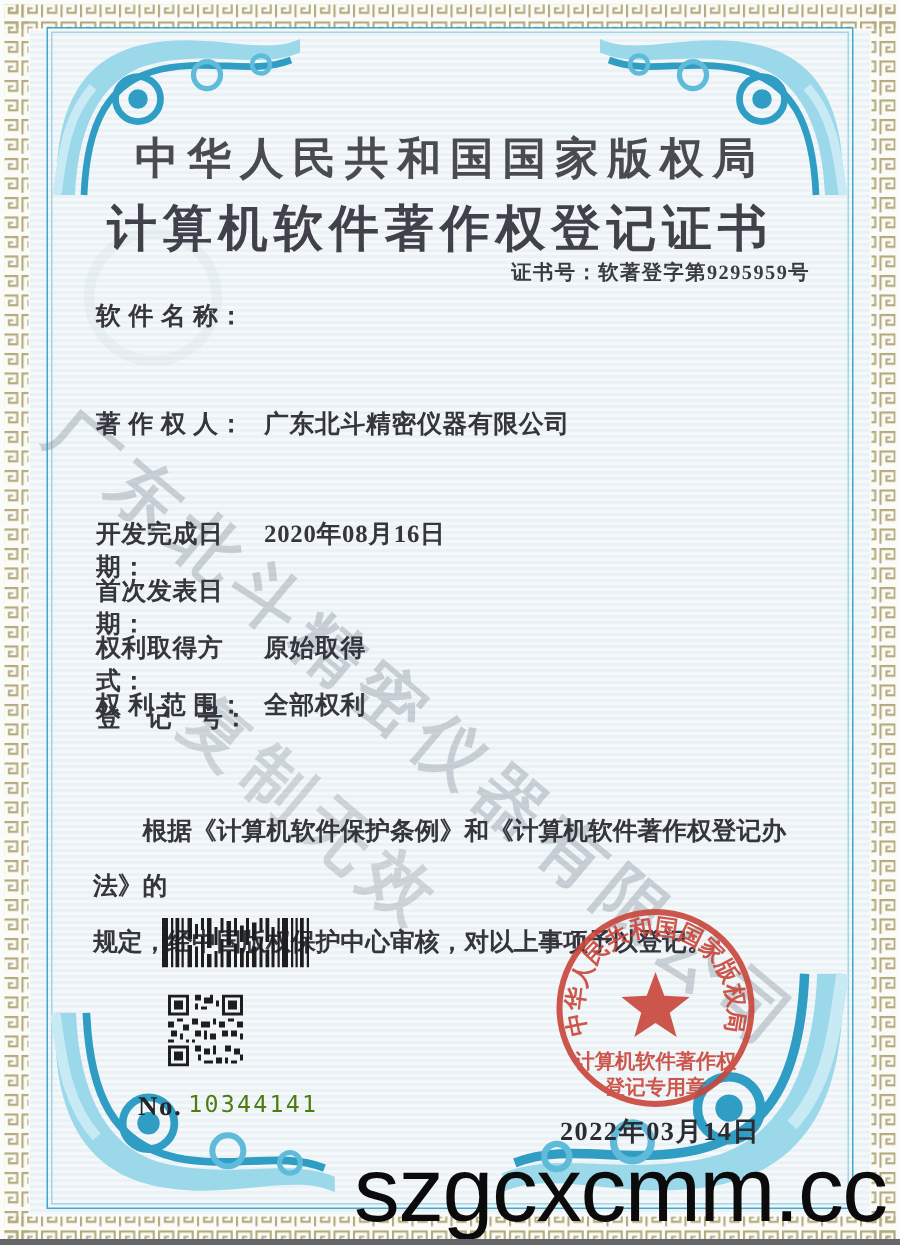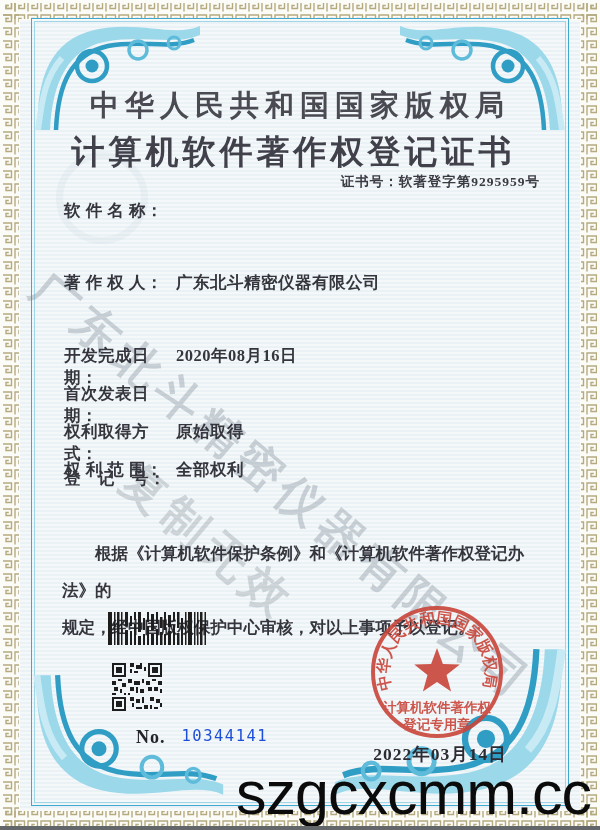--- a/index.html
+++ b/index.html
@@ -46,25 +46,25 @@
   .name-lines div{line-height:22px;}
   .statement{
     position:absolute;left:62px;top:535px;width:478px;
     font-size:16.5px;font-weight:600;color:#35353e;line-height:37px;
   }
   .statement .indent{text-indent:2em;}
   
   .barcode{position:absolute;left:108px;top:612px;}
   .qrcode{position:absolute;left:112px;top:663px;}
   .serial{position:absolute;left:92px;top:727px;}
-  .serial .no{font-size:18px;font-weight:600;color:#23232a;letter-spacing:1px;margin-left:44px;}
+  .serial .no{font-size:18px;font-weight:600;color:#23232a;letter-spacing:1px;}
   .serial .num{
     font-family:"DejaVu Sans Mono",monospace;
-    font-size:15.5px;color:#1d4ed8;letter-spacing:1.5px;
-    position:relative;top:-2px;margin-left:16px;
+    font-size:15.5px;color:#4d7c0f;letter-spacing:1.5px;
+    position:relative;top:-2px;margin-left:4px;
   }
   
   .seal-svg{position:absolute;left:362px;top:600px;opacity:.9;}
   .seal-date{
     position:absolute;left:358px;top:742px;width:164px;text-align:center;
     font-size:17.5px;font-weight:700;color:#2b2b33;letter-spacing:1px;
   }
   
   .wm1{
     position:absolute;left:58px;top:258px;transform:rotate(40deg);

